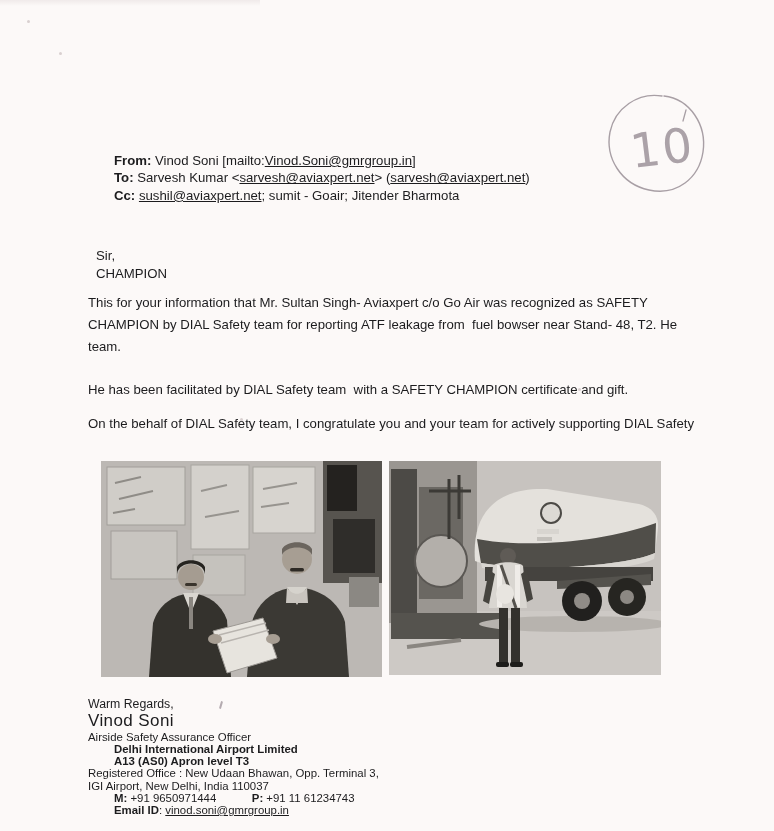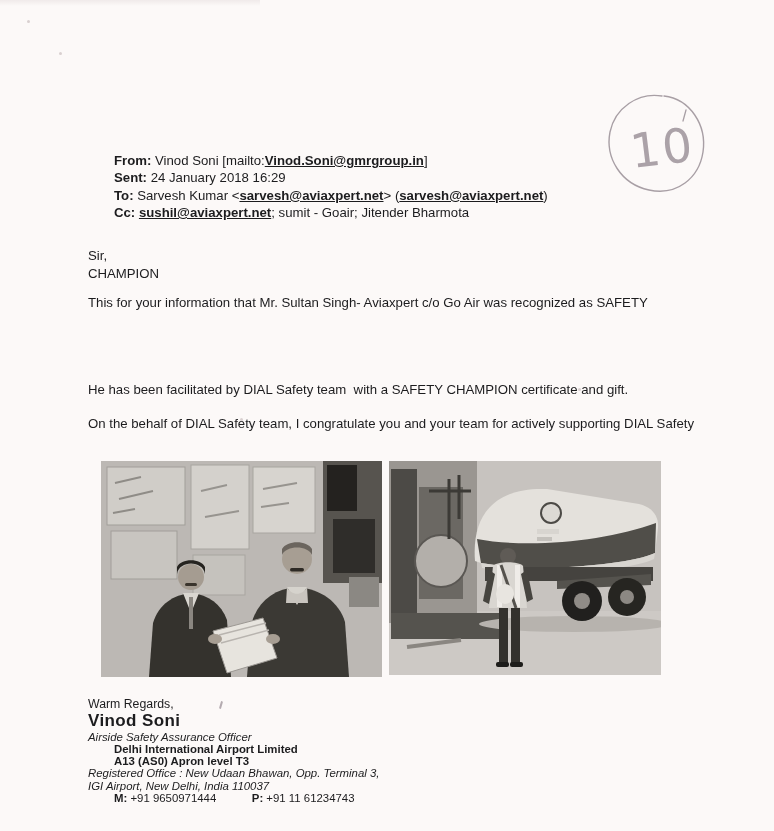--- a/index.html
+++ b/index.html
@@ -21,67 +21,68 @@
   .pencil-mark {
     position: absolute; left: 220px; top: 701px; width: 2px; height: 8px;
     background: #b4abb0; transform: rotate(16deg); border-radius: 1px;
   }
   .handwritten { position: absolute; left: 598px; top: 86px; }
   .hand-num { font-family: "DejaVu Sans", sans-serif; letter-spacing: 2px; }
 
   .email-header { position: absolute; left: 88px; top: 152px; }
   .hline { font-size: 13.2px; line-height: 17.4px; white-space: pre; }
   .b  { font-weight: bold; padding-left: 26px; }
-  .u  { text-decoration: underline; font-weight: bold; }
-  .it { font-style: italic; }
+  .u  { text-decoration: underline; }
+  .it { }
 
-  .salutation { position: absolute; left: 88px; top: 247px; }
+  .salutation { position: absolute; left: 96px; top: 247px; }
   .sal-line { font-size: 13.2px; line-height: 17.5px; }
 
   .para { position: absolute; left: 88px; }
   .p1 { top: 292px; }
   .p2 { top: 379px; }
   .p3 { top: 413px; }
   .bline { font-size: 13.2px; line-height: 21.8px; white-space: pre; }
 
   .photos { position: absolute; left: 101px; top: 461px; display: flex; gap: 7px; align-items: flex-start; }
   .photo { display: block; }
 
   .signature { position: absolute; left: 88px; top: 697px; }
   .s-reg   { font-size: 12.3px; line-height: 14px; }
-  .s-name  { font-size: 17px; font-weight: bold; line-height: 20px; letter-spacing: 0.4px; }
+  .s-name  { font-size: 17px; font-weight: normal; line-height: 20px; letter-spacing: 0.4px; }
   .s-small { font-size: 11.4px; line-height: 12.15px; white-space: pre; }
 </style>
 </head>
 <body>
 
 <div class="page">
 
   <div class="scan-edge-top"></div>
 
   <svg class="handwritten" width="118" height="118" viewBox="0 0 118 118">
     <path d="M64 10 C 40 6, 17 22, 12 46 C 7 72, 23 98, 51 104 C 79 110, 101 92, 105 66 C 109 39, 92 13, 66 10" fill="none" stroke="#a89fa5" stroke-width="1.4" stroke-linecap="round"></path>
     <text class="hand-num" x="32" y="79" font-size="47" fill="#aba2a8" transform="rotate(-7 58 60)">10</text>
     <path d="M88 24 L 85 35" fill="none" stroke="#a89fa5" stroke-width="1.3" stroke-linecap="round"></path>
   </svg>
 
   <div class="email-header">
     <div class="hline"><span class="b">From: </span><span>Vinod Soni [mailto:</span><span class="u">Vinod.Soni@gmrgroup.in</span><span>]</span></div>
-    <div class="hline"><span class="b">Sent: </span><span>24 January 2018 16:29</span></div>
     <div class="hline"><span class="b">To: </span><span>Sarvesh Kumar &lt;</span><span class="u">sarvesh@aviaxpert.net</span><span>&gt; (</span><span class="u">sarvesh@aviaxpert.net</span><span>)</span></div>
     <div class="hline"><span class="b">Cc: </span><span class="u">sushil@aviaxpert.net</span><span>; sumit - Goair; Jitender Bharmota</span></div>
   </div>
 
   <div class="salutation">
     <div class="sal-line">Sir,</div>
     <div class="sal-line">CHAMPION</div>
   </div>
 
   <div class="para p1">
     <div class="bline">This for your information that Mr. Sultan Singh- Aviaxpert c/o Go Air was recognized as SAFETY</div>
+    <div class="bline">CHAMPION by DIAL Safety team for reporting ATF leakage from  fuel bowser near Stand- 48, T2. He</div>
+    <div class="bline">team.</div>
   </div>
   <div class="para p2">
     <div class="bline">He has been facilitated by DIAL Safety team  with a SAFETY CHAMPION certificate and gift.</div>
   </div>
   <div class="para p3">
     <div class="bline">On the behalf of DIAL Safety team, I congratulate you and your team for actively supporting DIAL Safety</div>
   </div>
 
   <div class="photos">
 
@@ -173,20 +174,21 @@
 
   <div class="signature">
     <div class="s-reg">Warm Regards,</div>
     <div class="s-name">Vinod Soni</div>
     <div class="s-small it">Airside Safety Assurance Officer</div>
     <div class="s-small b">Delhi International Airport Limited</div>
     <div class="s-small b">A13 (AS0) Apron level T3</div>
     <div class="s-small it">Registered Office : New Udaan Bhawan, Opp. Terminal 3,</div>
     <div class="s-small it">IGI Airport, New Delhi, India 110037</div>
     <div class="s-small"><span class="b">M: </span><span>+91 9650971444   </span><span class="b">P: </span><span>+91 11 61234743</span></div>
+    <div class="s-small"><span class="b">Email ID</span><span>: </span><span class="u">vinod.soni@gmrgroup.in</span></div>
   </div>
 
   <div class="speck" style="left:27px; top:20px;"></div>
   <div class="speck" style="left:59px; top:52px;"></div>
   <div class="speck" style="left:240px; top:418px;"></div>
   <div class="speck" style="left:578px; top:388px;"></div>
   <div class="pencil-mark"></div>
 
 </div>
 

